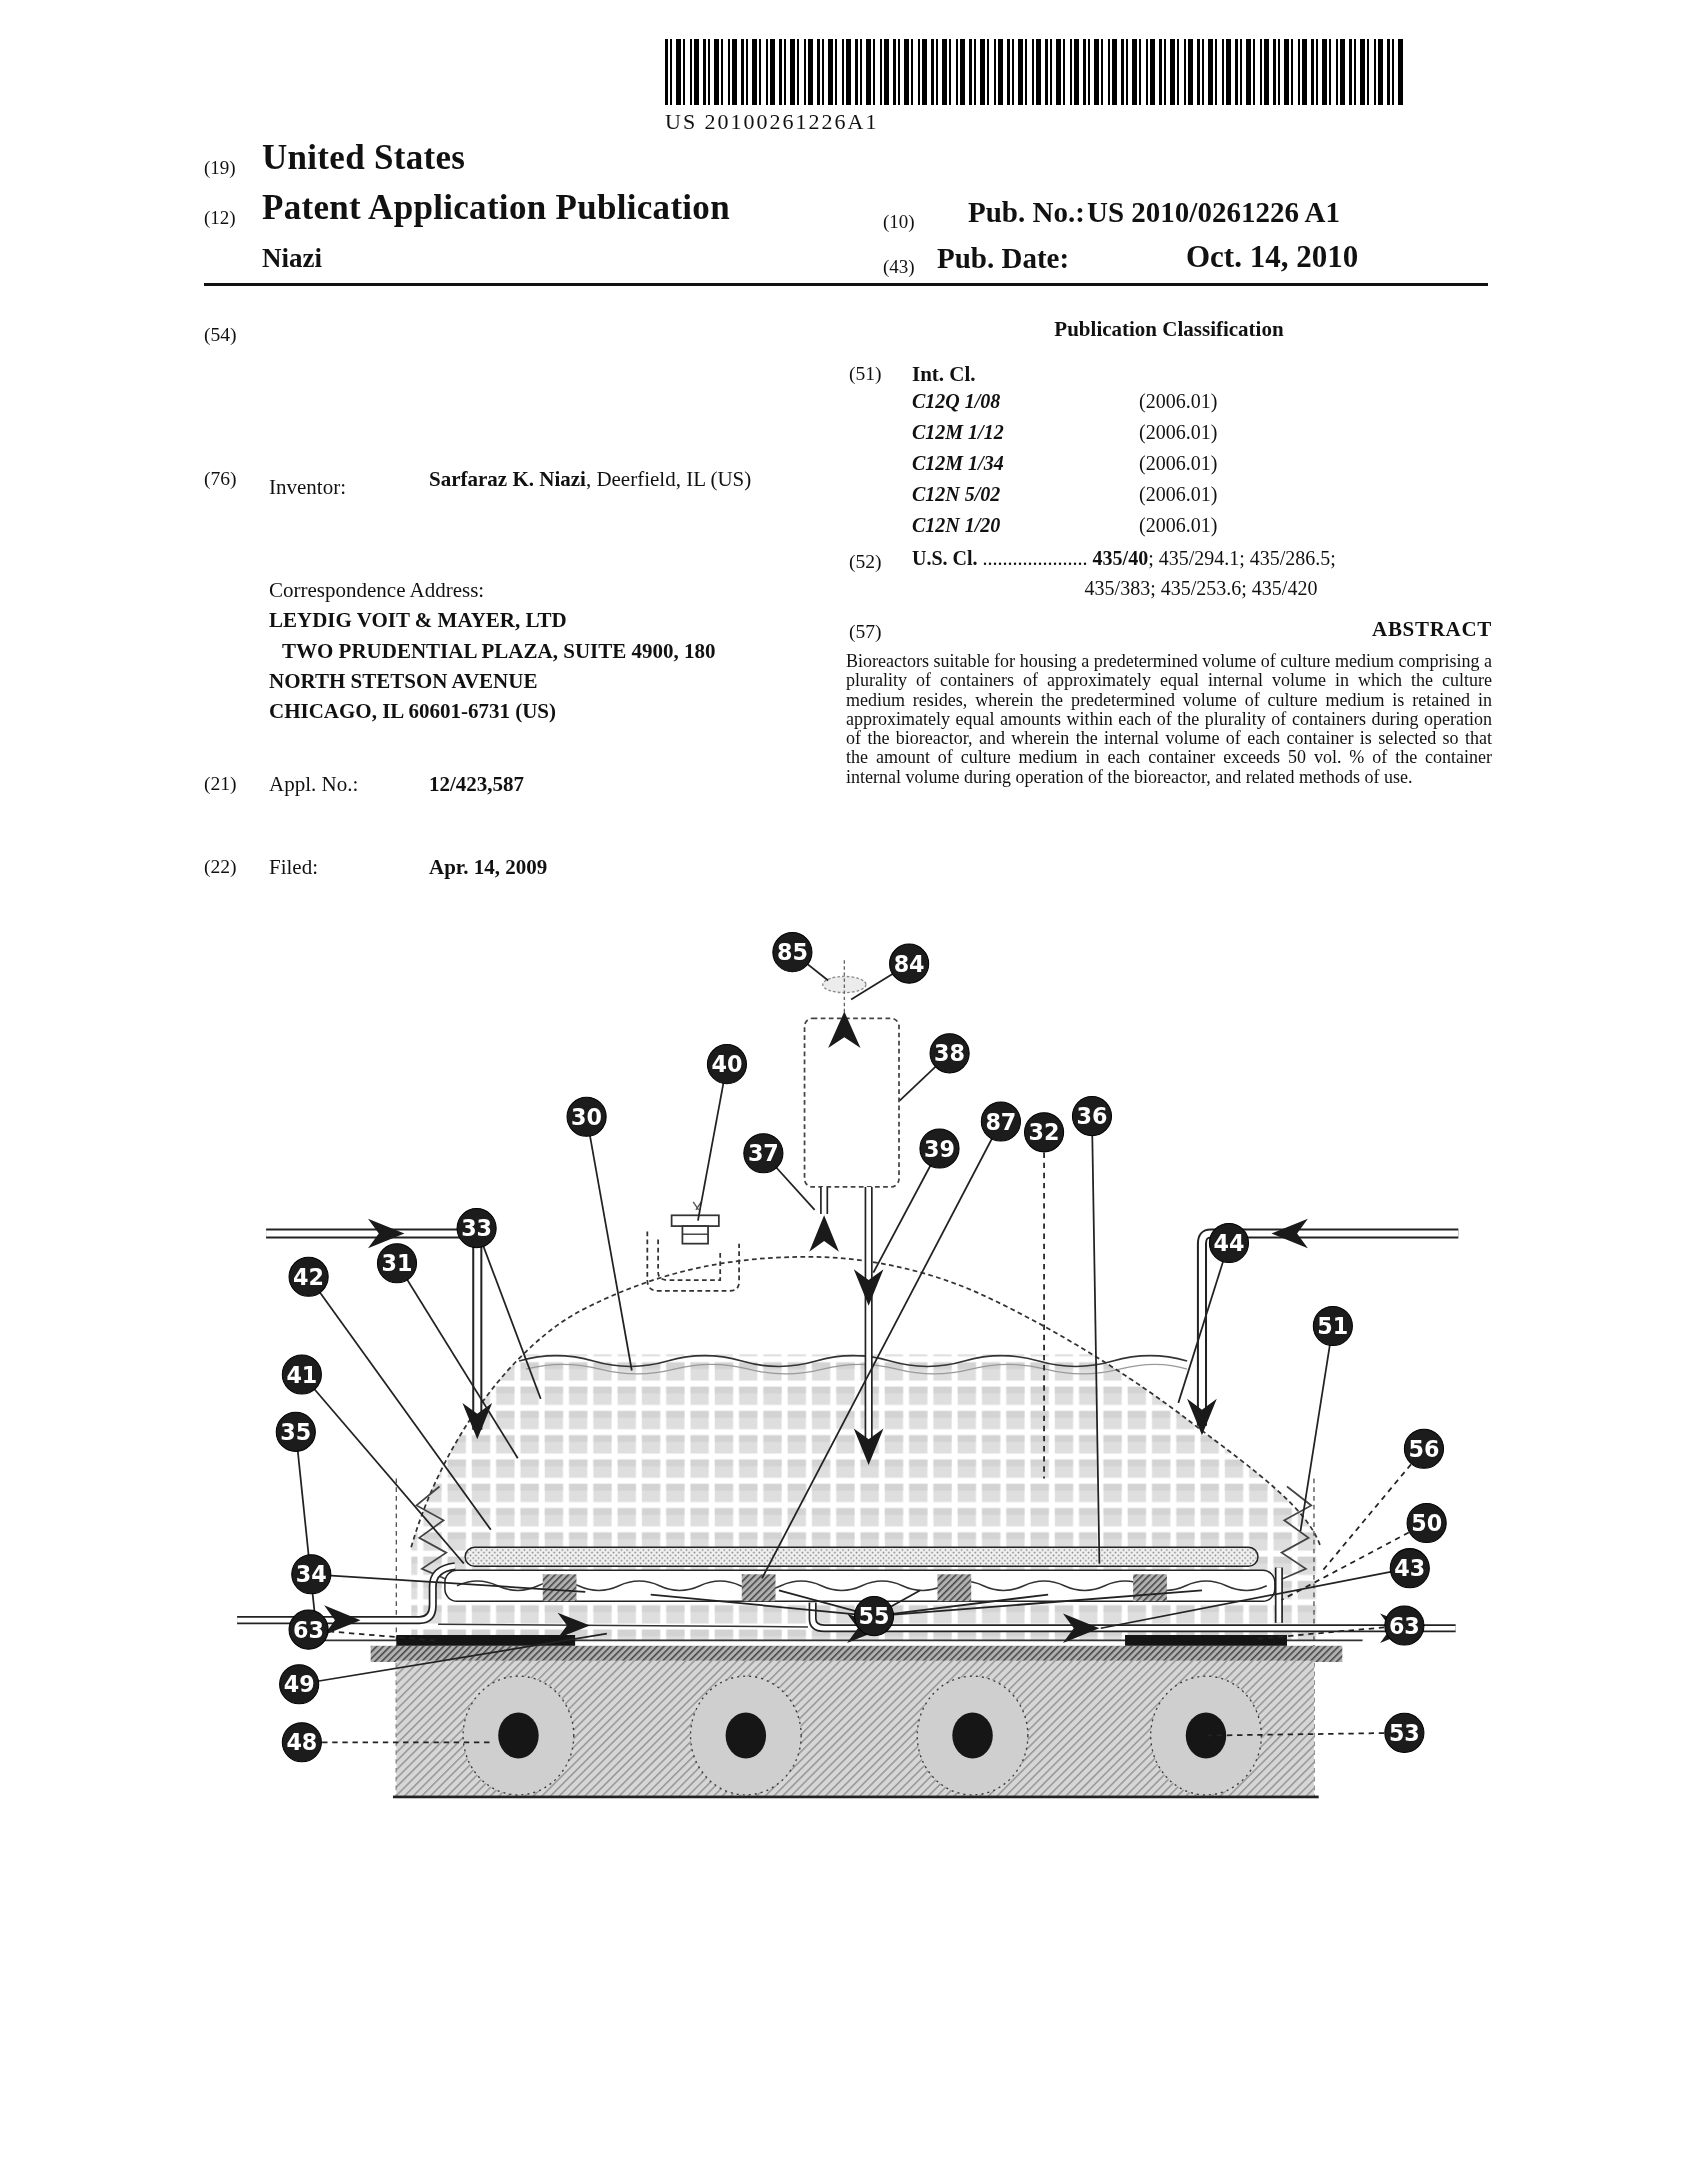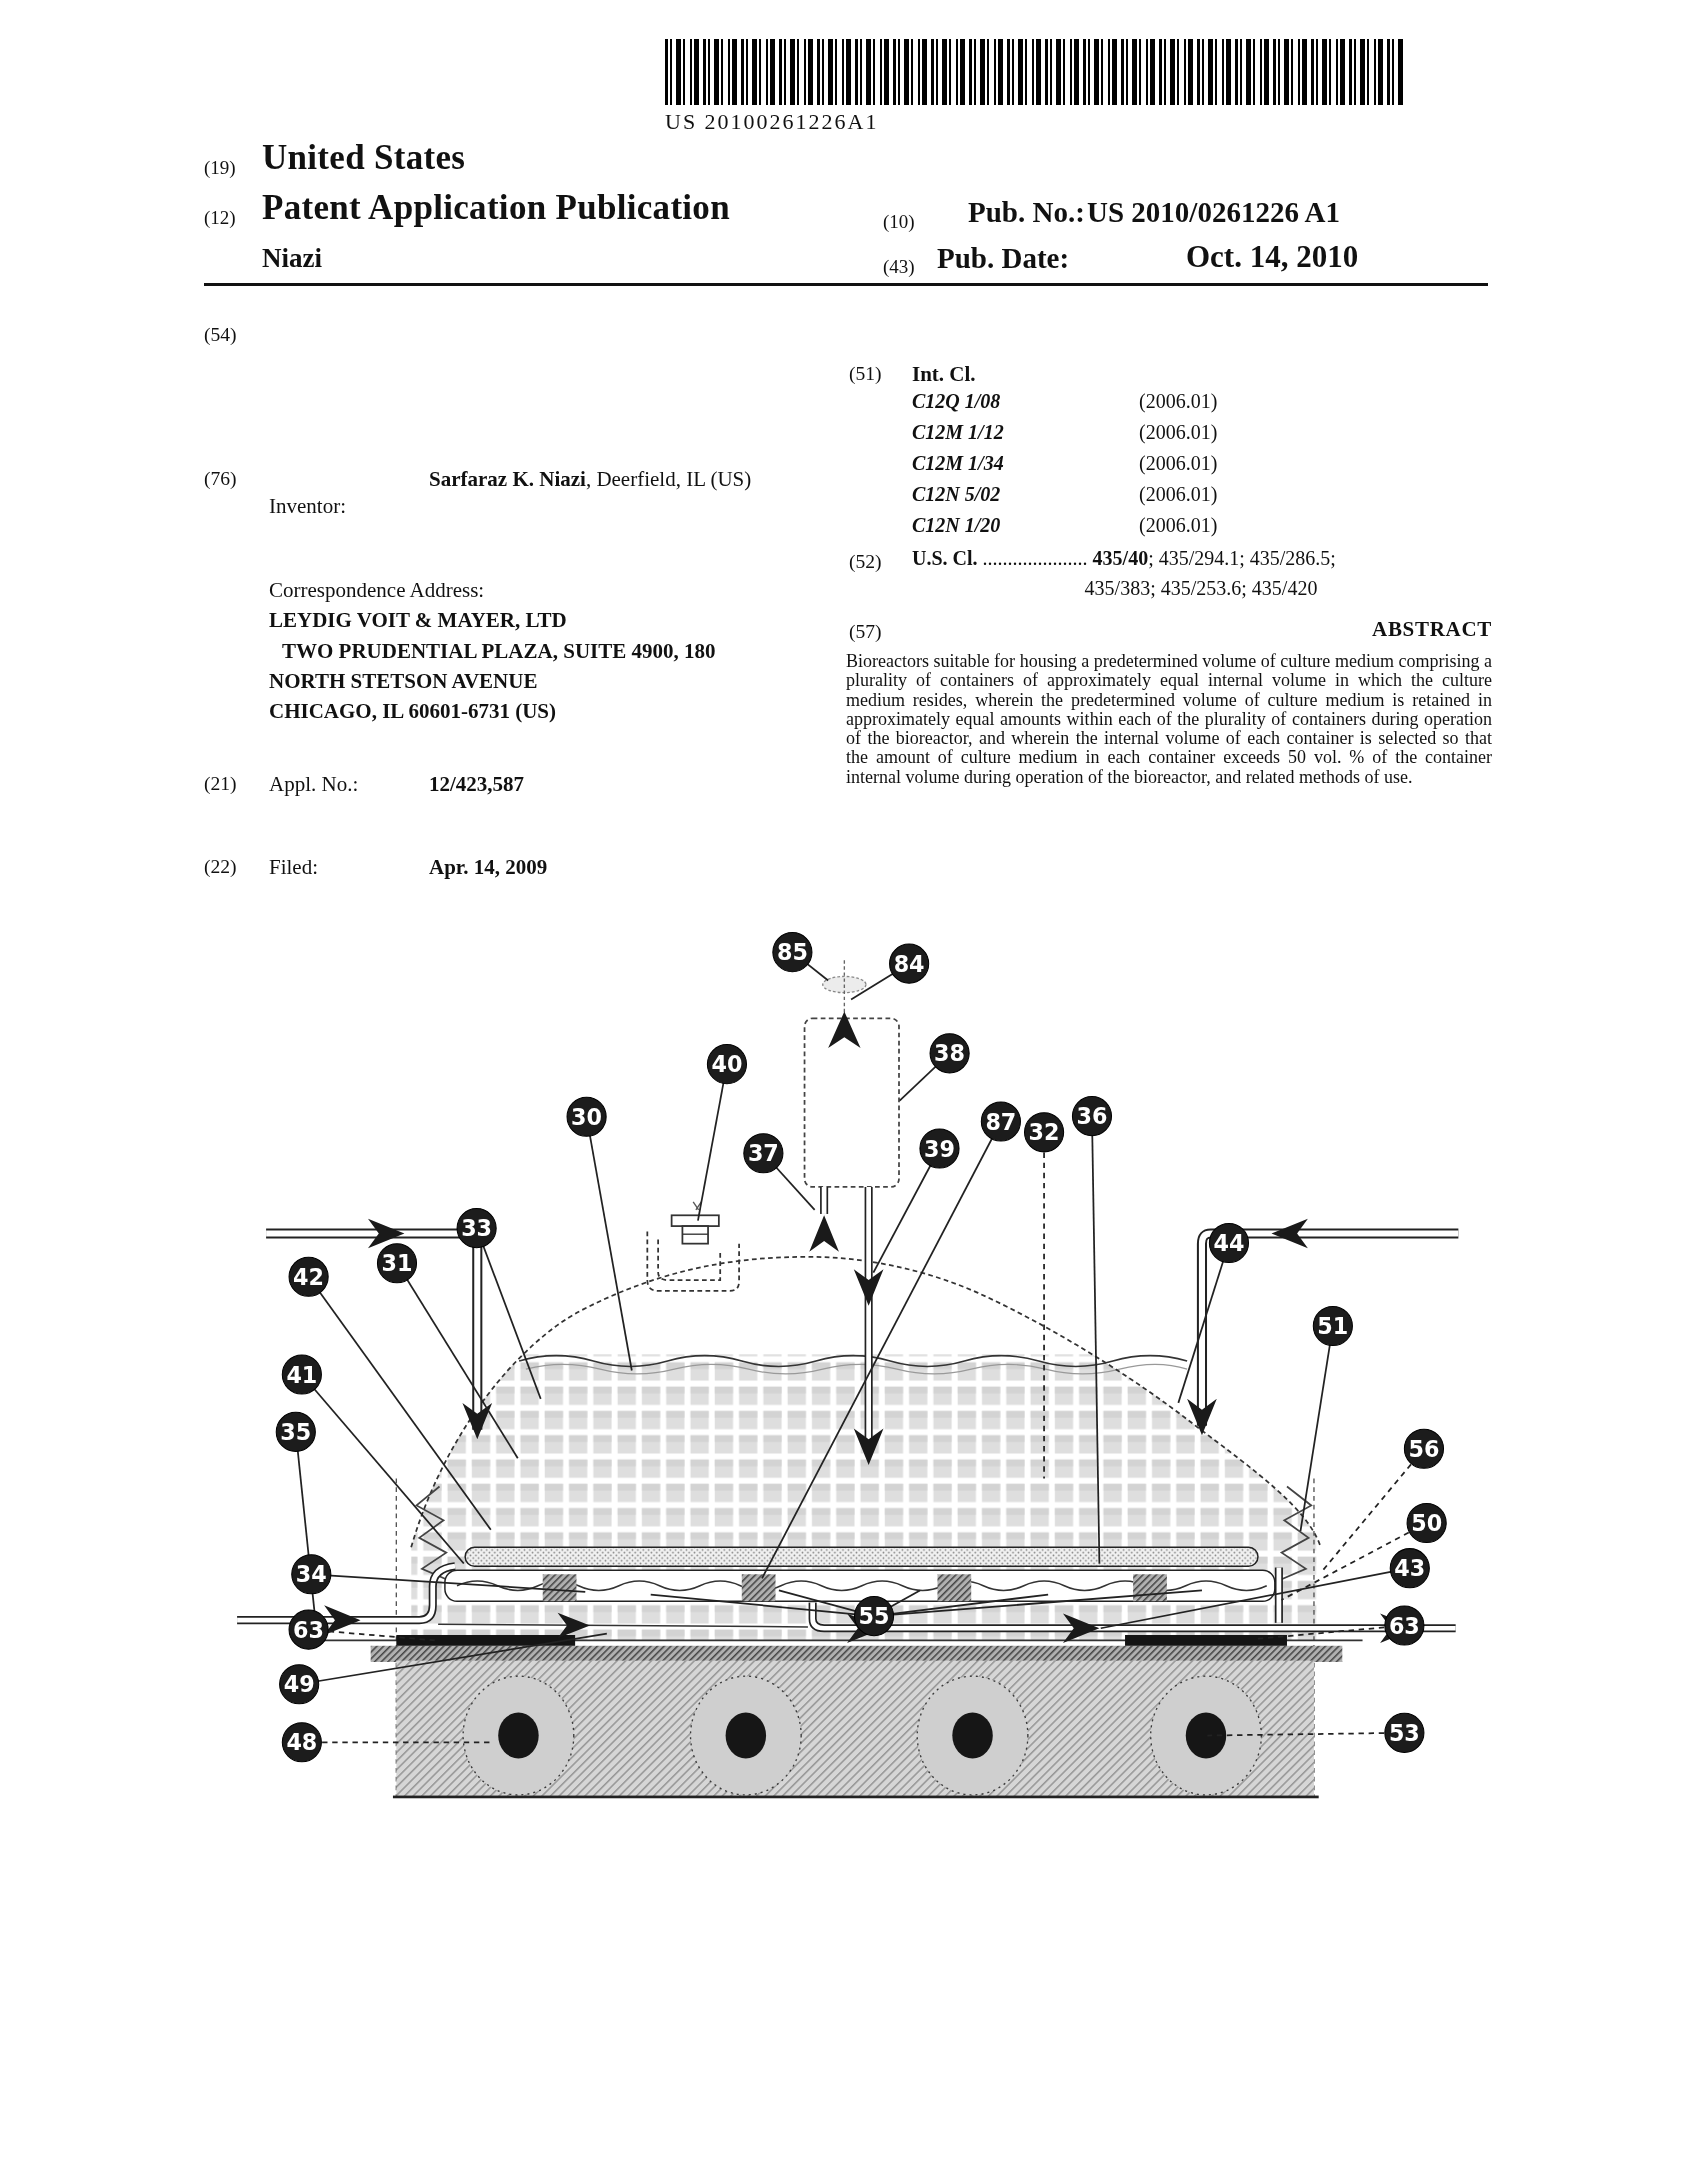--- a/index.html
+++ b/index.html
@@ -67,37 +67,38 @@
 
   <div class="abs kicker" style="left:883px;top:256px;">(43)</div>
   <div class="abs h-right" style="left:937px;top:242px;">Pub. Date:</div>
   <div class="abs h-date" style="left:1186px;top:239px;">Oct. 14, 2010</div>
 
   <div class="abs rule" style="left:204px;top:283px;width:1284px;height:2.7px;"></div>
 
   <div class="abs num" style="left:204px;top:324px;">(54)</div>
 
   <div class="abs num" style="left:204px;top:468px;">(76)</div>
-  <div class="abs t31" style="left:269px;top:491px;text-align:right;">Inventor:</div>
+  <div class="abs t31" style="left:269px;top:472px;text-align:right;">Inventor:</div>
   <div class="abs t31" style="left:429px;top:464px;width:351px;"><span class="b">Sarfaraz K. Niazi</span><span>, Deerfield, IL (US)</span></div>
 
   <div class="abs corr" style="left:269px;top:575px;">Correspondence Address:</div>
   <div class="abs corr b" style="left:269px;top:605px;">LEYDIG VOIT &amp; MAYER, LTD</div>
   <div class="abs corr b" style="left:269px;top:636px;margin-left:13px;">TWO PRUDENTIAL PLAZA, SUITE 4900, 180</div>
   <div class="abs corr b" style="left:269px;top:666px;">NORTH STETSON AVENUE</div>
   <div class="abs corr b" style="left:269px;top:696px;">CHICAGO, IL 60601-6731 (US)</div>
 
   <div class="abs num" style="left:204px;top:773px;">(21)</div>
   <div class="abs t31" style="left:269px;top:769px;">Appl. No.:</div>
   <div class="abs t31 b" style="left:429px;top:769px;">12/423,587</div>
 
   <div class="abs num" style="left:204px;top:856px;">(22)</div>
   <div class="abs t31" style="left:269px;top:852px;">Filed:</div>
   <div class="abs t31 b" style="left:429px;top:852px;">Apr. 14, 2009</div>
 
+  <div class="abs class-head" style="left:846px;top:317px;width:646px;">Publication Classification</div>
 
   <div class="abs num" style="left:849px;top:363px;">(51)</div>
   <div class="abs t31 b" style="left:912px;top:359px;">Int. Cl.</div>
 
   <div class="abs cls-code" style="left:912px;top:390px;">C12Q 1/08</div>
   <div class="abs cls-year" style="left:1139px;top:390px;">(2006.01)</div>
   <div class="abs cls-code" style="left:912px;top:421px;">C12M 1/12</div>
   <div class="abs cls-year" style="left:1139px;top:421px;">(2006.01)</div>
   <div class="abs cls-code" style="left:912px;top:452px;">C12M 1/34</div>
   <div class="abs cls-year" style="left:1139px;top:452px;">(2006.01)</div>

